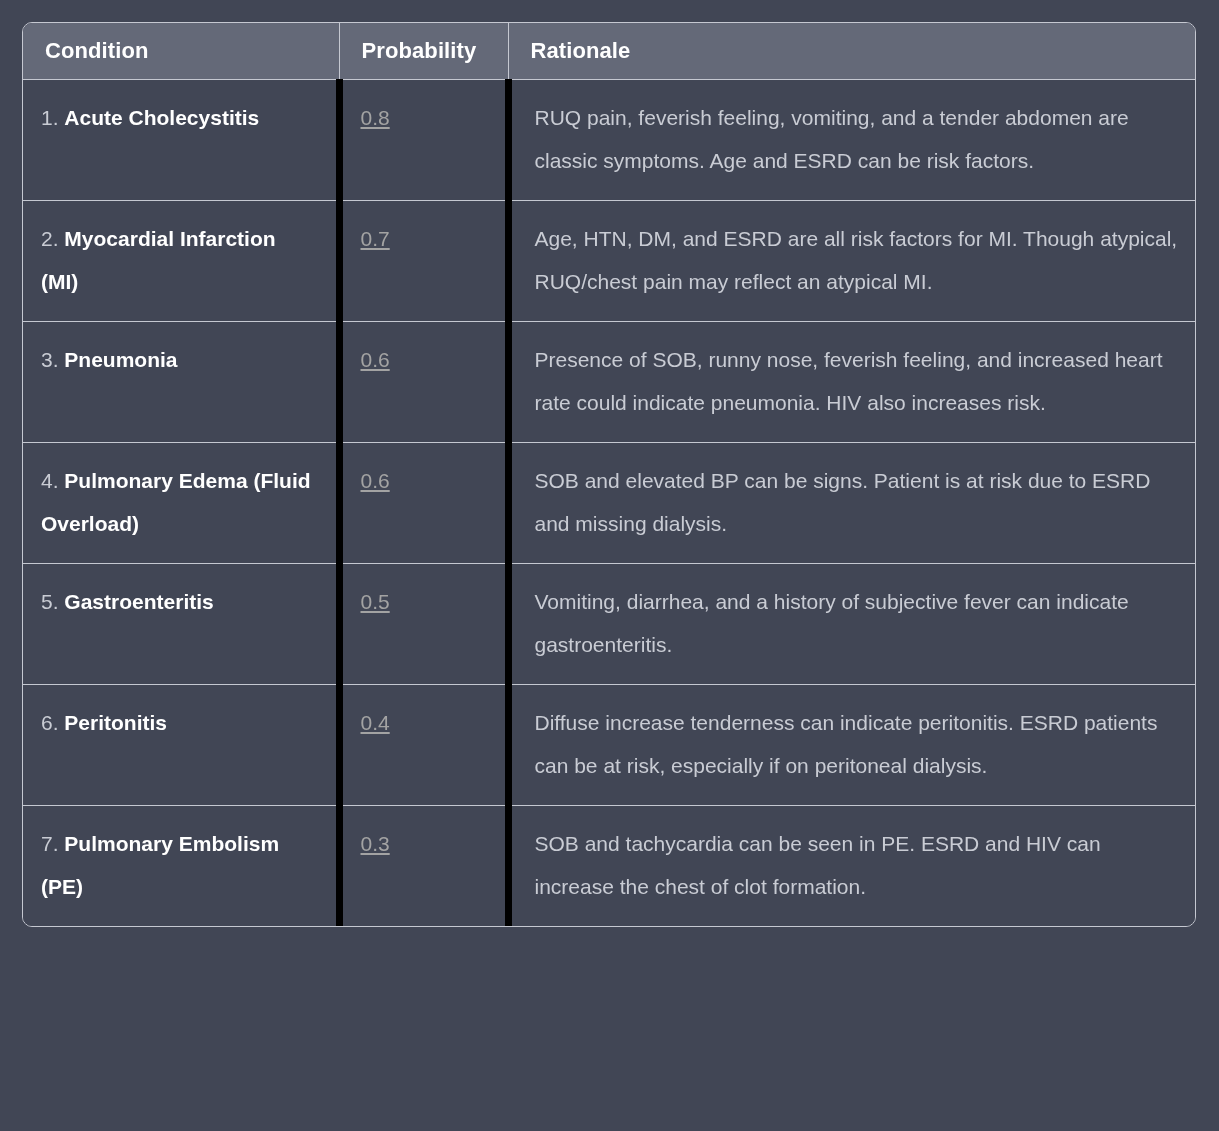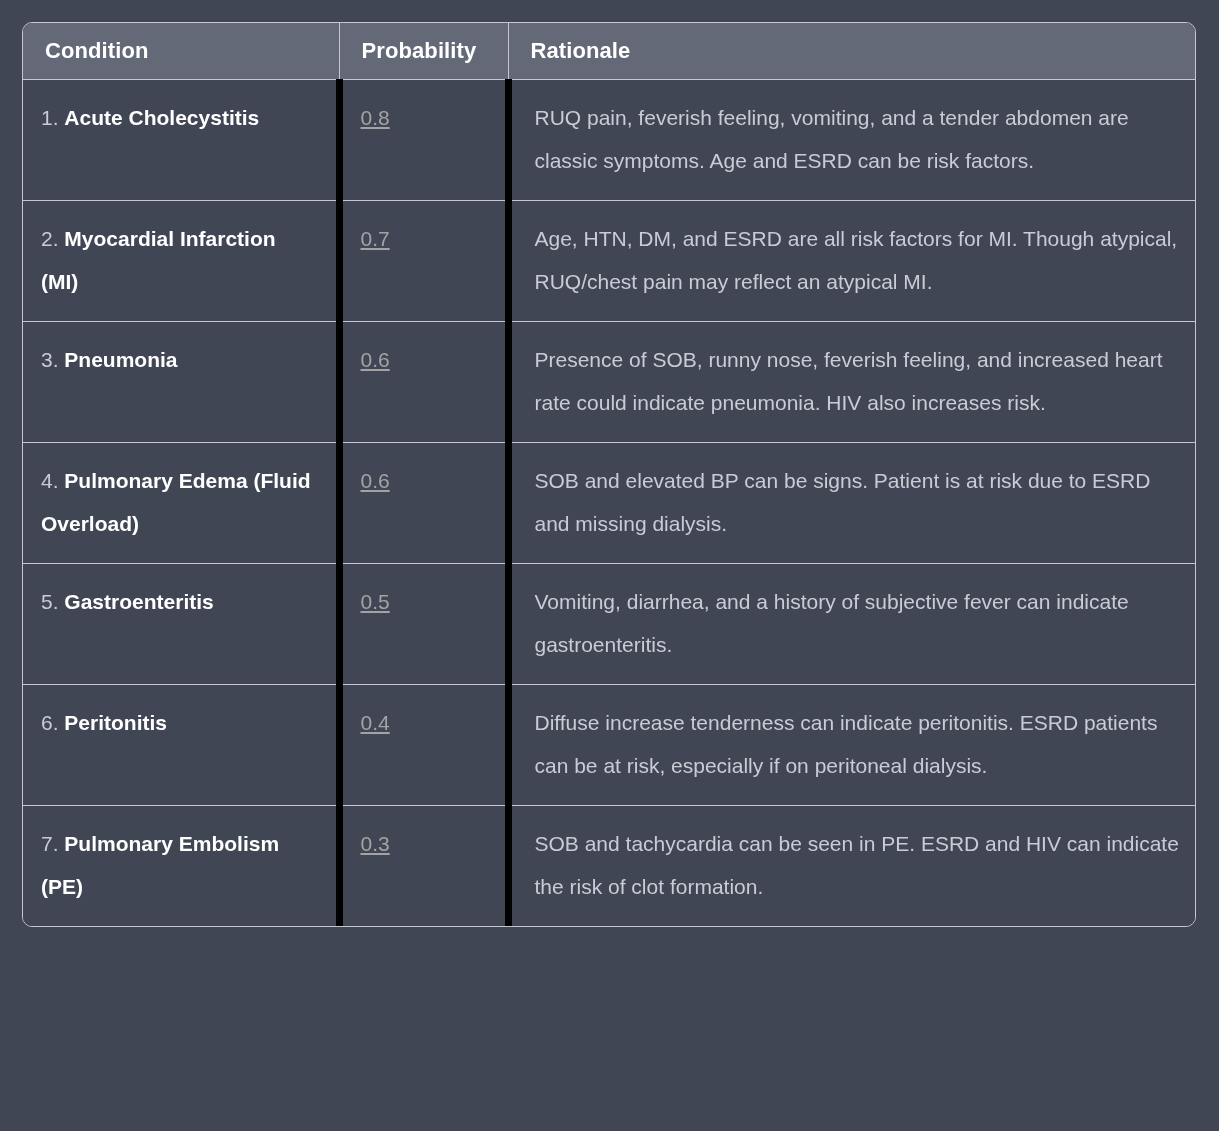--- a/index.html
+++ b/index.html
@@ -123,18 +123,18 @@
             <td class="cell-rationale">Vomiting, diarrhea, and a history of subjective fever can indicate gastroenteritis.</td>
           </tr>
           <tr>
             <td class="cell-condition"><span class="idx">6.</span> <span class="name">Peritonitis</span></td>
             <td class="cell-probability">0.4</td>
             <td class="cell-rationale">Diffuse increase tenderness can indicate peritonitis. ESRD patients can be at risk, especially if on peritoneal dialysis.</td>
           </tr>
           <tr>
             <td class="cell-condition"><span class="idx">7.</span> <span class="name">Pulmonary Embolism (PE)</span></td>
             <td class="cell-probability">0.3</td>
-            <td class="cell-rationale">SOB and tachycardia can be seen in PE. ESRD and HIV can indicate the risk of clot formation.</td>
+            <td class="cell-rationale">SOB and tachycardia can be seen in PE. ESRD and HIV can increase the chest of clot formation.</td>
           </tr>
         </tbody>
     </table>
   </div>
 </div>
 
 </body></html>

